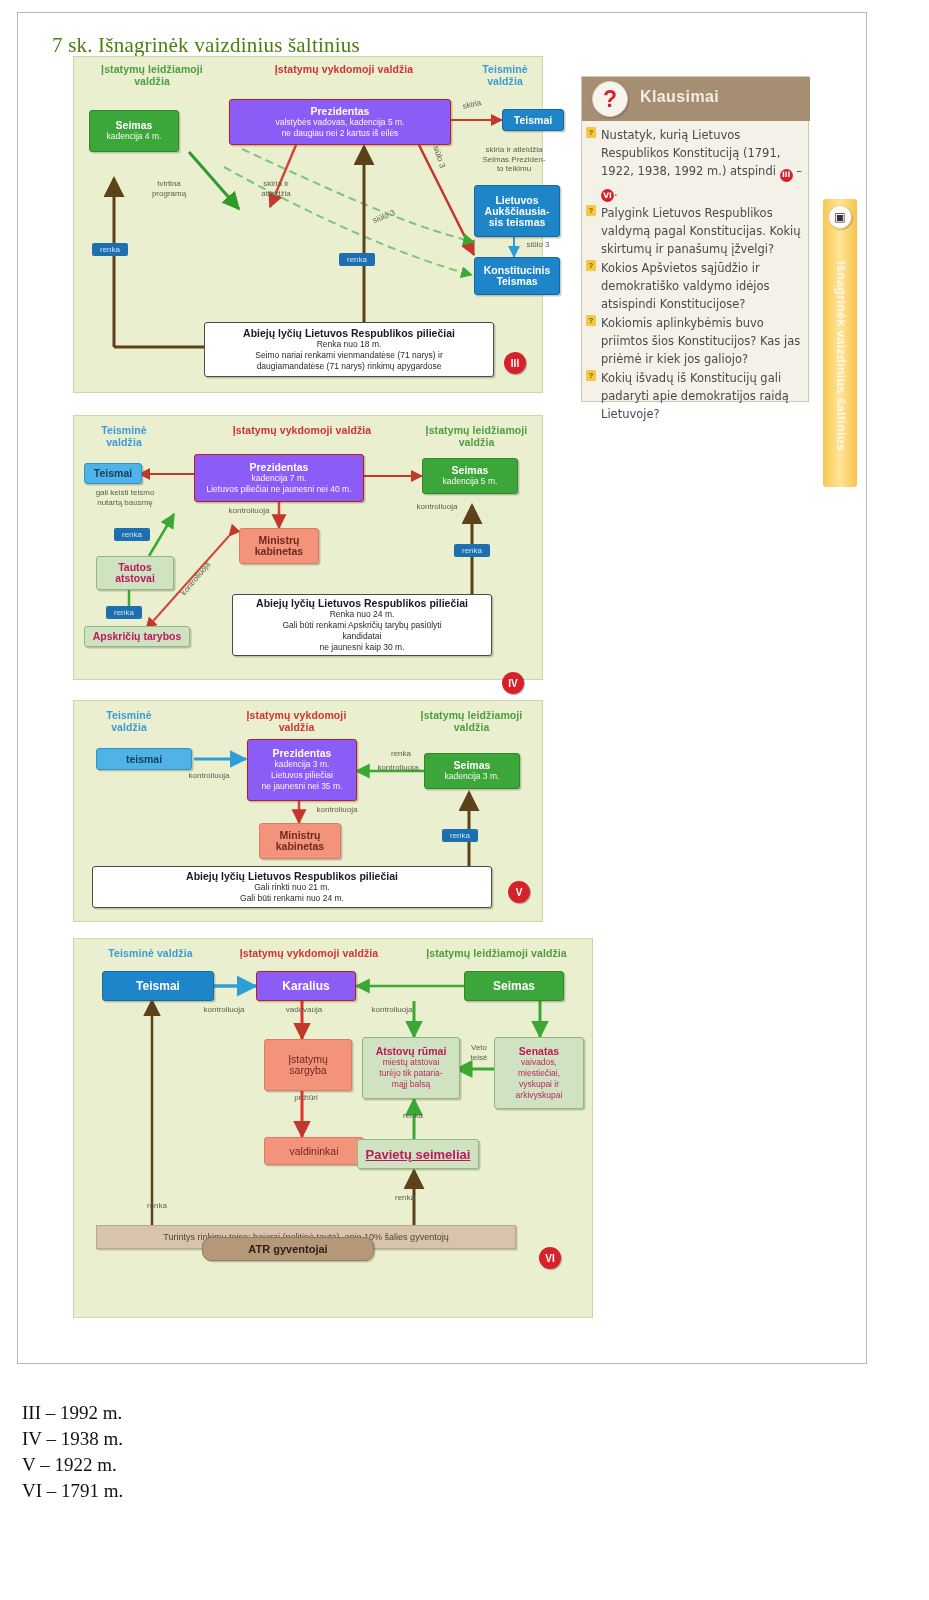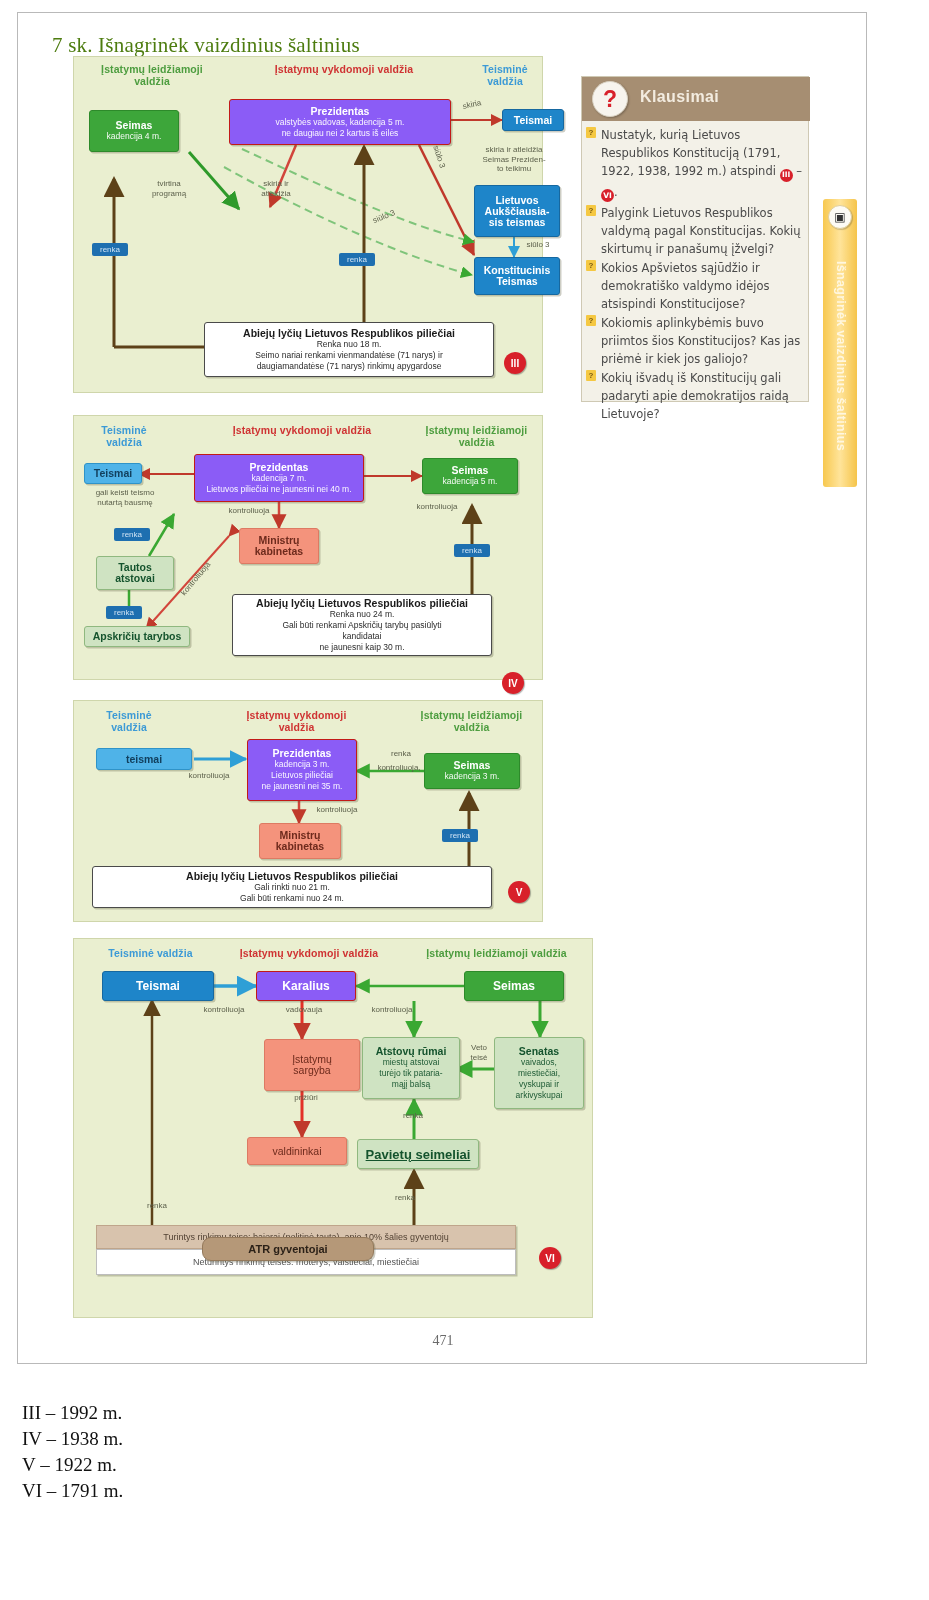--- a/index.html
+++ b/index.html
@@ -38,21 +38,21 @@
     line-height:11px;
   }
   .box .t1{ font-weight:bold; font-size:10.5px; }
   .box .t2{ font-size:8.5px; font-weight:normal; opacity:.95; }
 
   .b-green{ background:#3da63a; color:#fff; border:1px solid #2d8a2a; }
   .b-red  { background:#8b5cf6; color:#fff; border:1px solid #c21a18; }
   .b-blue { background:#1e85c9; color:#fff; border:1px solid #1668a0; }
   .b-lblue{ background:#4fb3e8; color:#12405e; border:1px solid #2f93c8; }
   .b-salmon{background:#f4937c; color:#6d2a1c; border:1px solid #dd7a63; }
-  .b-softgreen{ background:#cfe3c2; color:#14532d; border:1px solid #8fb87f; }
+  .b-softgreen{ background:#cfe3c2; color:#be185d; border:1px solid #8fb87f; }
   .b-white{ background:#fff; color:#1a1a1a; border:1.5px solid #4a4a4a; }
   .b-tan  { background:#b59878; color:#2b2118; border:1px solid #94795b; }
   .b-tanlt{ background:#d8c3ad; color:#4a3a2c; border:1px solid #bfa58b; }
 
   .tag-renka{
     position:absolute; background:#1e6fb0; color:#cfe3f4; font-size:8px;
     padding:2px 8px; border-radius:2px; text-align:center;
   }
   .lbl{
     position:absolute; font-size:8px; color:#5b5f4a; line-height:9.5px;
@@ -408,26 +408,26 @@
     </div>
 
     <div class="box b-red" style="left:182px; top:32px; width:100px; height:30px;">
       <span class="t1" style="font-size:12px;">Karalius</span>
     </div>
 
     <div class="box b-green" style="left:390px; top:32px; width:100px; height:30px;">
       <span class="t1" style="font-size:12px;">Seimas</span>
     </div>
 
-    <div class="box b-salmon" style="left:190px; top:100px; width:96px; height:52px;">
+    <div class="box b-salmon" style="left:190px; top:100px; width:88px; height:52px;">
       <span class="t1" style="font-weight:normal;">Įstatymų</span>
       <span class="t1" style="font-weight:normal;">sargyba</span>
     </div>
 
-    <div class="box b-salmon" style="left:173px; top:198px; width:100px; height:28px;">
+    <div class="box b-salmon" style="left:190px; top:198px; width:100px; height:28px;">
       <span class="t1" style="font-weight:normal;">valdininkai</span>
     </div>
 
     <div class="box b-softgreen" style="left:288px; top:98px; width:98px; height:62px;">
       <span class="t1">Atstovų rūmai</span>
       <span class="t2">miestų atstovai</span>
       <span class="t2">turėjo tik pataria-</span>
       <span class="t2">mąjį balsą</span>
     </div>
 
@@ -440,23 +440,20 @@
     </div>
 
     <div class="box b-softgreen" style="left:283px; top:200px; width:122px; height:30px;">
       <span class="t1" style="font-size:13px;text-decoration:underline;">Pavietų seimeliai</span>
     </div>
 
     <div class="box b-tanlt" style="left:22px; top:286px; width:420px; height:24px; border-radius:0;">
       <span class="t2" style="font-size:9px;">Turintys rinkimų teisę: bajorai (politinė tauta), apie 10% šalies gyventojų</span>
     </div>
 
-    <div class="box b-white" style="left:22px; top:310px; width:420px; height:26px; border-radius:0; border-width:1px; border-color:#bdbdbd;">
-      <span class="t2" style="font-size:9px; color:#4a4a4a;">Neturintys rinkimų teisės: moterys, valstiečiai, miestiečiai</span>
-    </div>
 
     <div class="box b-tan" style="left:128px; top:298px; width:172px; height:24px; border-radius:9px;">
       <span class="t1" style="font-size:11px;">ATR gyventojai</span>
     </div>
 
     <div class="lbl" style="left:112px; top:66px; width:76px;">kontroliuoja</div>
     <div class="lbl" style="left:192px; top:66px; width:76px;">vadovauja</div>
     <div class="lbl" style="left:280px; top:66px; width:76px;">kontroliuoja</div>
     <div class="lbl" style="left:388px; top:104px; width:34px; white-space:pre-line;">Veto
 teisė</div>
@@ -501,21 +498,20 @@
       </div>
 
     </div>
   </div>
 
   <div class="sidetab">
     <div class="sticon">▣</div>
     <div class="sttext">Išnagrinėk vaizdinius šaltinius</div>
   </div>
 
-  <div class="pagenum">471</div>
 </div>
 
 <div class="answers">
   <div>III – 1992 m.</div>
   <div>IV – 1938 m.</div>
   <div>V – 1922 m.</div>
   <div>VI – 1791 m.</div>
 </div>
 
 </body></html>

